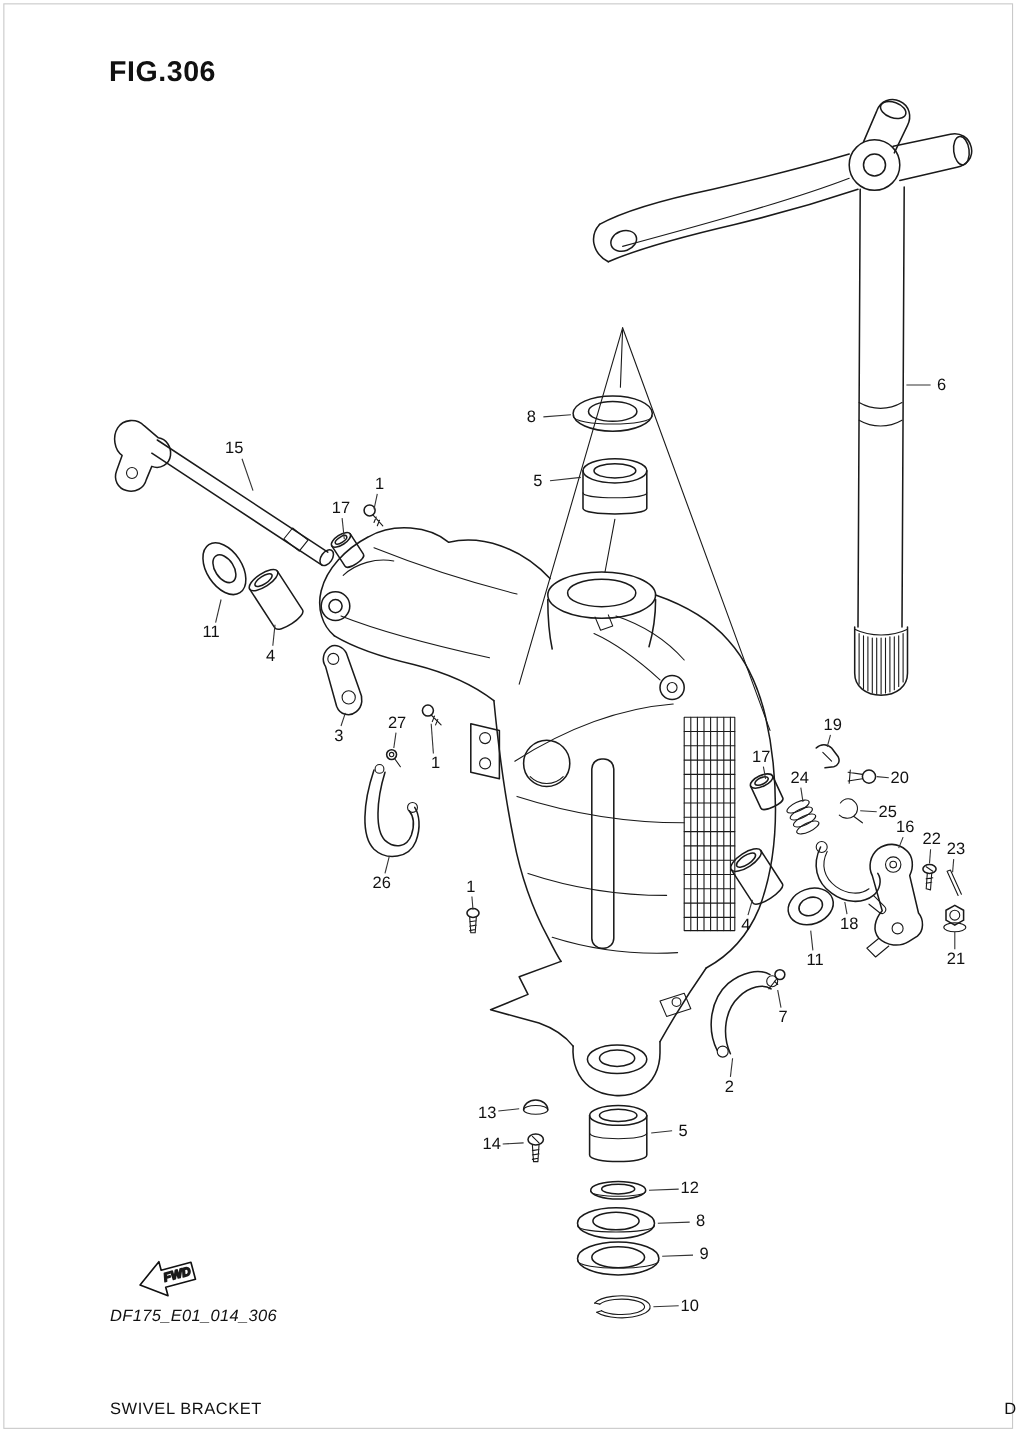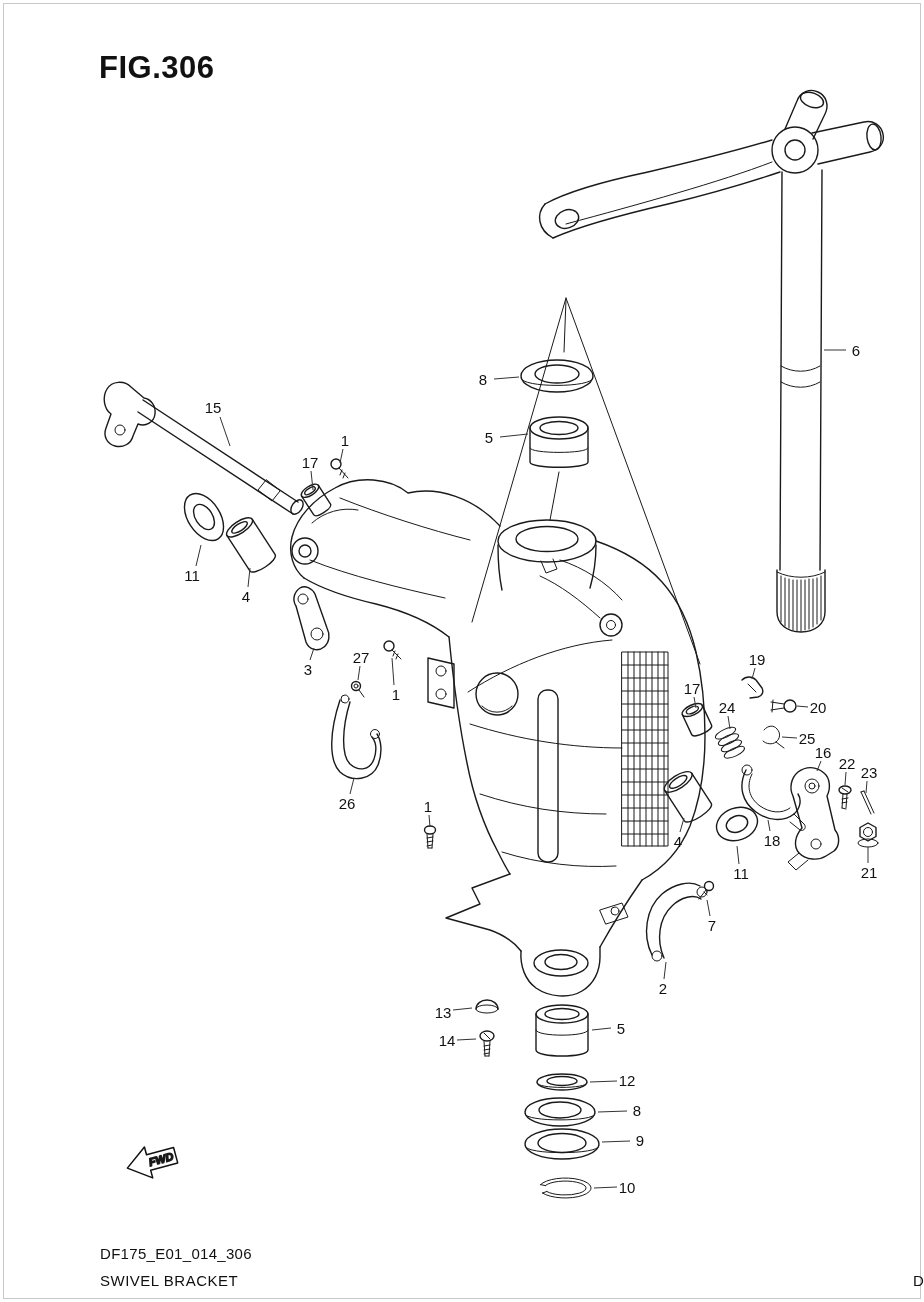--- a/index.html
+++ b/index.html
@@ -1,19 +1,19 @@
 <!DOCTYPE html>
 <html><head>
 <meta charset="utf-8">
 <style>
   html,body{margin:0;padding:0;background:#fff;}
   .page{position:relative;width:924px;height:1302px;background:#fff;overflow:hidden;
         font-family:"Liberation Sans",sans-serif;color:#111;}
-  .fig-title{position:absolute;left:99px;top:50px;font-size:31px;font-weight:700;letter-spacing:.5px;}
-  .doc-code{position:absolute;left:100px;top:1245px;font-size:15px;letter-spacing:.3px;}
+  .fig-title{position:absolute;left:99px;top:50px;font-size:26px;font-weight:700;letter-spacing:.5px;}
+  .doc-code{position:absolute;left:100px;top:1188px;font-size:15px;letter-spacing:.3px;font-style:italic;}
   .doc-name{position:absolute;left:100px;top:1272px;font-size:15px;letter-spacing:.5px;text-align:center;}
   .edge-label{position:absolute;left:913px;top:1272px;font-size:15px;}
   svg.diagram{position:absolute;left:0;top:0;}
   .art{stroke:#1a1a1a;fill:none;stroke-width:1.4;stroke-linecap:round;stroke-linejoin:round;}
   .thin{stroke-width:1;}
   .callout{font:15px "Liberation Sans",sans-serif;fill:#111;text-anchor:middle;dominant-baseline:central;}
   #leader-lines line{stroke:#333;stroke-width:1;}
   .fwd-text{font:italic 700 11px "Liberation Sans",sans-serif;fill:#111;text-anchor:middle;dominant-baseline:central;}
   .border-rect{stroke:#c9c9c9;stroke-width:1;fill:none;}
 </style>

